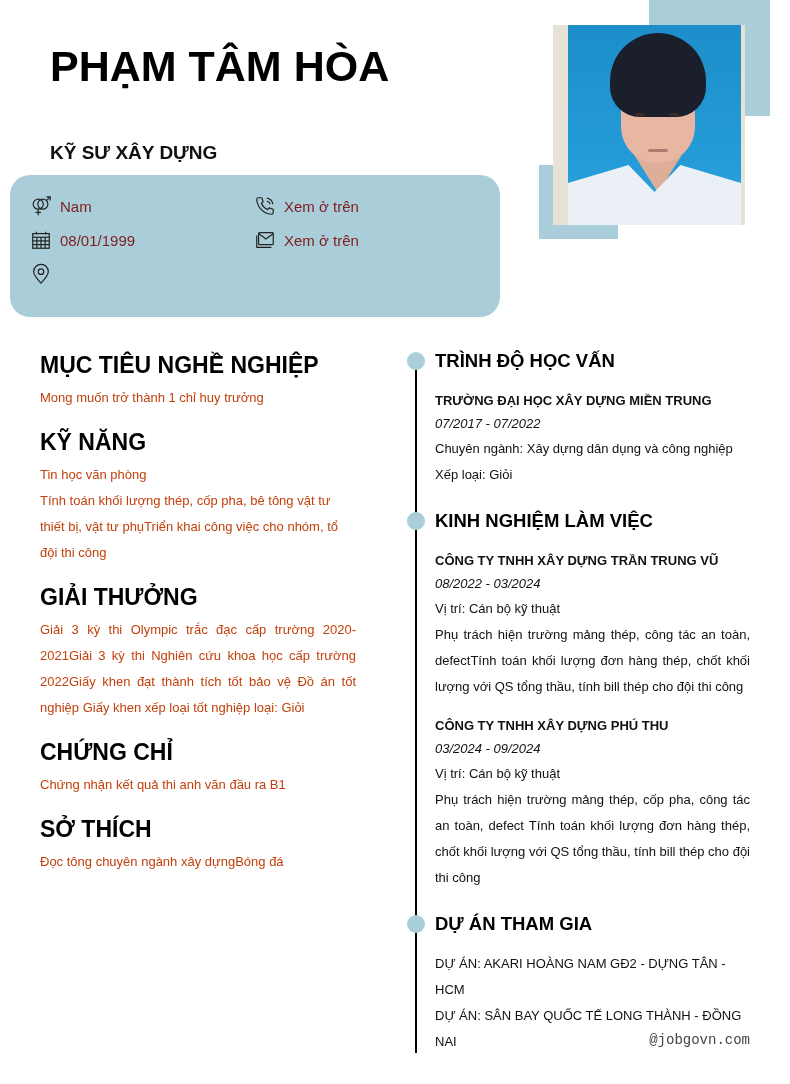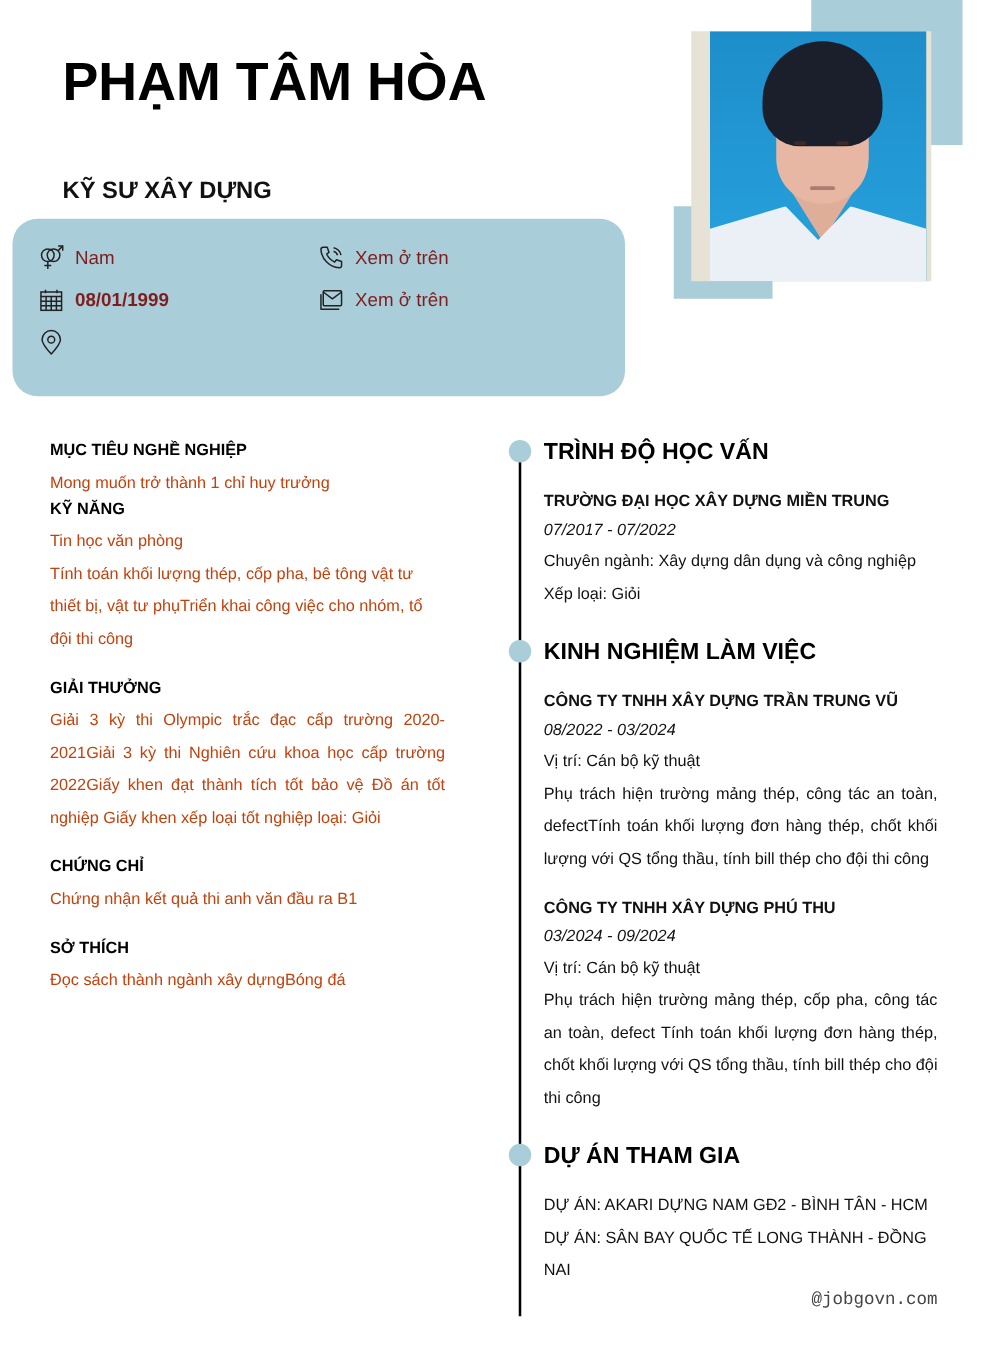--- a/index.html
+++ b/index.html
@@ -21,21 +21,21 @@
   .photo .shirt { position: absolute; left: 15px; top: 140px; right: 4px; bottom: 0; background: #eaf0f6; clip-path: polygon(0 30%, 35% 0, 50% 45%, 65% 0, 100% 30%, 100% 100%, 0 100%); }
   .photo .neck { position: absolute; left: 80px; top: 128px; width: 50px; height: 40px; background: #deae98; clip-path: polygon(0 0, 100% 0, 50% 100%); }
 
   .info-box { position: absolute; left: 10px; top: 175px; width: 490px; height: 142px; background: #a9cdd9; border-radius: 20px; }
   .info-item { position: absolute; display: flex; align-items: center; font-size: 15px; color: #7f1d1d; }
   .info-item .ico { width: 22px; height: 22px; margin-right: 8px; display: inline-flex; align-items: center; justify-content: center; }
   .info-item .ico svg { width: 22px; height: 22px; }
 
   .left-col { position: absolute; left: 40px; top: 352px; width: 316px; }
   .section { margin-bottom: 0; }
-  .sec-title { font-size: 13px; font-weight: 700; color: #000; }
+  .sec-title { font-size: 23px; font-weight: 700; color: #000; }
   .sec-body { font-size: 13px; line-height: 26px; color: #c2410c; }
   .justify { text-align: justify; }
 
   .timeline-line { position: absolute; left: 415px; top: 360px; width: 2px; height: 693px; background: #000; }
   .dot { position: absolute; left: 407px; width: 18px; height: 18px; border-radius: 50%; background: #a9cdd9; }
 
   .r-sec-title { position: absolute; left: 435px; font-size: 18.5px; font-weight: 700; color: #000; }
   .r-block { position: absolute; left: 435px; width: 315px; }
   .org { font-size: 13px; font-weight: 700; color: #111; line-height: 23px; }
   .date { font-size: 13px; font-style: italic; color: #111; line-height: 24px; }
@@ -83,21 +83,21 @@
   <span class="ico">
     <svg viewBox="0 0 24 24" fill="none" stroke="#222" stroke-width="1.3" stroke-linejoin="round">
       <path d="M5 3 L8.5 3 L10 7.5 L8 9 C9.2 11.8 11.8 14.5 15 16 L16.5 14 L21 15.5 L21 19 C21 20 20 21 19 21 C10.5 20.5 3.5 13.5 3 5 C3 4 4 3 5 3 Z"></path>
       <path d="M14 3.5 C17.2 4 20 6.8 20.5 10"></path>
       <path d="M14 6.5 C15.8 7 17 8.2 17.5 10"></path>
     </svg>
   </span>
   <span>Xem ở trên</span>
 </div>
 
-<div class="info-item" style="left:30px; top:229px;font-weight:bold;">
+<div class="info-item" style="left:30px; top:229px;">
   <span class="ico">
     <svg viewBox="0 0 24 24" fill="none" stroke="#222" stroke-width="1.3">
       <rect x="3" y="5" width="18" height="16"></rect>
       <line x1="3" y1="9" x2="21" y2="9"></line>
       <line x1="7" y1="3" x2="7" y2="6"></line>
       <line x1="17" y1="3" x2="17" y2="6"></line>
       <line x1="3" y1="13" x2="21" y2="13"></line>
       <line x1="3" y1="17" x2="21" y2="17"></line>
       <line x1="7.5" y1="9" x2="7.5" y2="21"></line>
       <line x1="12" y1="9" x2="12" y2="21"></line>
@@ -126,41 +126,41 @@
     </svg>
   </span>
 </div>
 
 <div class="left-col">
   <div class="section">
     <div class="sec-title">MỤC TIÊU NGHỀ NGHIỆP</div>
     <div class="sec-body" style="margin-top:6px;">Mong muốn trở thành 1 chỉ huy trưởng</div>
   </div>
 
-  <div class="section" style="">
+  <div class="section" style="margin-top:18px;">
     <div class="sec-title">KỸ NĂNG</div>
     <div class="sec-body" style="margin-top:6px;">
       <div>Tin học văn phòng</div>
       <div>Tính toán khối lượng thép, cốp pha, bê tông vật tư thiết bị, vật tư phụTriển khai công việc cho nhóm, tổ đội thi công</div>
     </div>
   </div>
 
   <div class="section" style="margin-top:18px;">
     <div class="sec-title">GIẢI THƯỞNG</div>
     <div class="sec-body justify" style="margin-top:6px;">Giải 3 kỳ thi Olympic trắc đạc cấp trường 2020-2021Giải 3 kỳ thi Nghiên cứu khoa học cấp trường 2022Giấy khen đạt thành tích tốt bảo vệ Đồ án tốt nghiệp Giấy khen xếp loại tốt nghiệp loại: Giỏi</div>
   </div>
 
   <div class="section" style="margin-top:18px;">
     <div class="sec-title">CHỨNG CHỈ</div>
     <div class="sec-body" style="margin-top:6px;">Chứng nhận kết quả thi anh văn đầu ra B1</div>
   </div>
 
   <div class="section" style="margin-top:18px;">
     <div class="sec-title">SỞ THÍCH</div>
-    <div class="sec-body" style="margin-top:6px;">Đọc sách thành ngành xây dựngBóng đá</div>
+    <div class="sec-body" style="margin-top:6px;">Đọc tông chuyên ngành xây dựngBóng đá</div>
   </div>
 </div>
 
 <div class="timeline-line"></div>
 <div class="dot" style="top:352px;"></div>
 <div class="dot" style="top:512px;"></div>
 <div class="dot" style="top:915px;"></div>
 
 <div class="r-sec-title" style="top:350px;">TRÌNH ĐỘ HỌC VẤN</div>
 <div class="r-block" style="top:389px;">
@@ -179,17 +179,17 @@
 </div>
 <div class="r-block" style="top:714px;">
   <div class="org">CÔNG TY TNHH XÂY DỰNG PHÚ THU</div>
   <div class="date">03/2024 - 09/2024</div>
   <div class="line">Vị trí: Cán bộ kỹ thuật</div>
   <div class="line justify">Phụ trách hiện trường mảng thép, cốp pha, công tác an toàn, defect Tính toán khối lượng đơn hàng thép, chốt khối lượng với QS tổng thầu, tính bill thép cho đội thi công</div>
 </div>
 
 <div class="r-sec-title" style="top:913px;">DỰ ÁN THAM GIA</div>
 <div class="r-block" style="top:951px;">
-  <div class="line">DỰ ÁN: AKARI DỰNG NAM GĐ2 - BÌNH TÂN - HCM</div>
+  <div class="line">DỰ ÁN: AKARI HOÀNG NAM GĐ2 - DỰNG TÂN - HCM</div>
   <div class="line">DỰ ÁN: SÂN BAY QUỐC TẾ LONG THÀNH - ĐỒNG NAI</div>
 </div>
 
 <div class="watermark">@jobgovn.com</div>
 
 </body></html>

